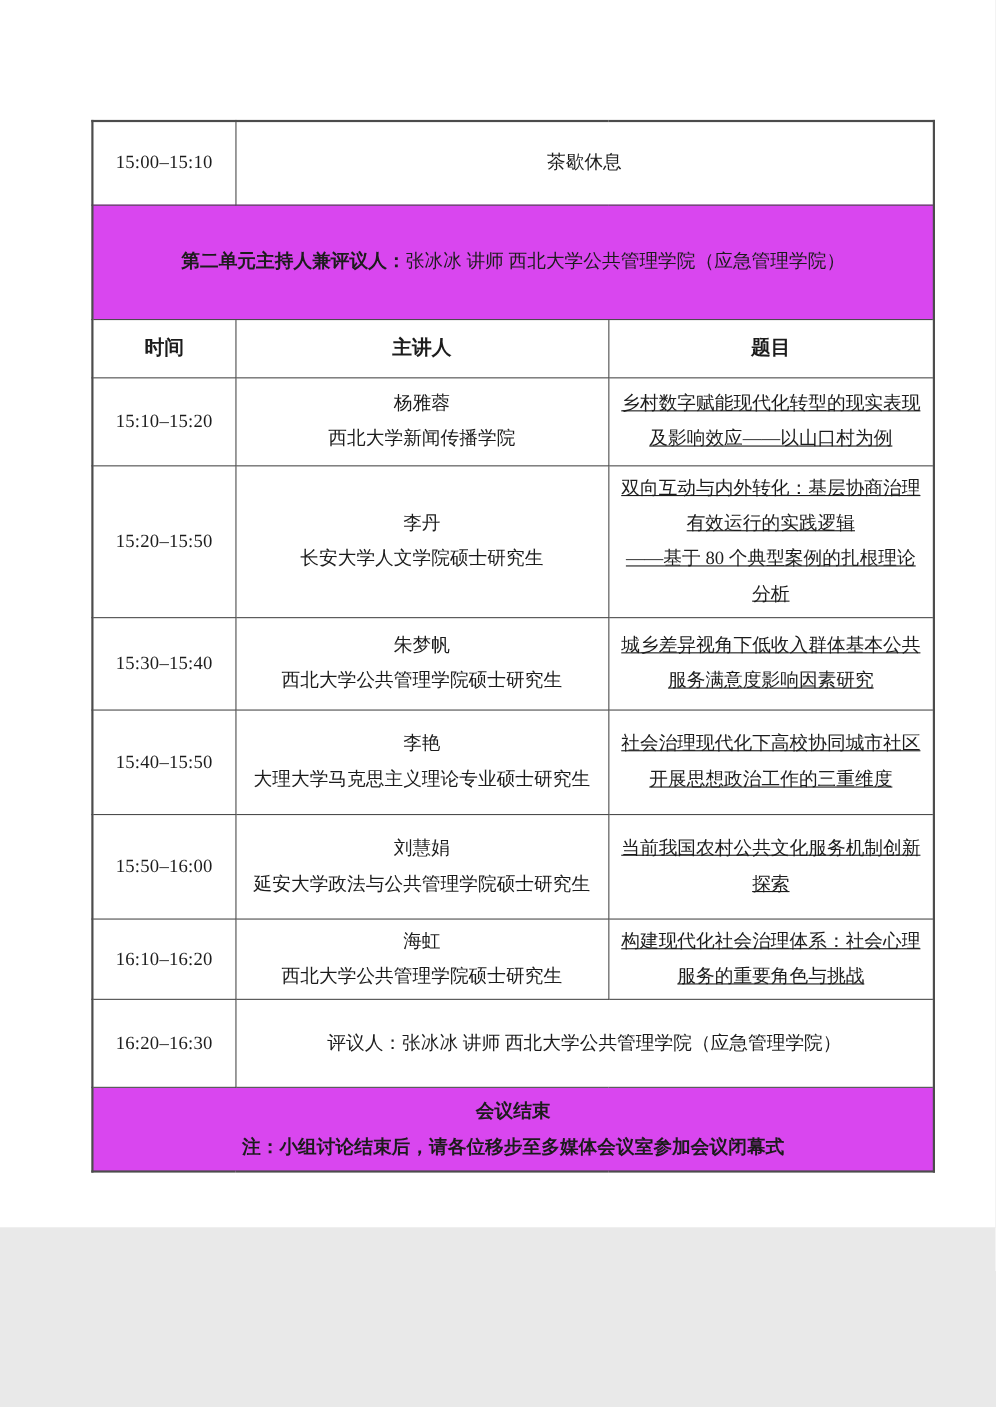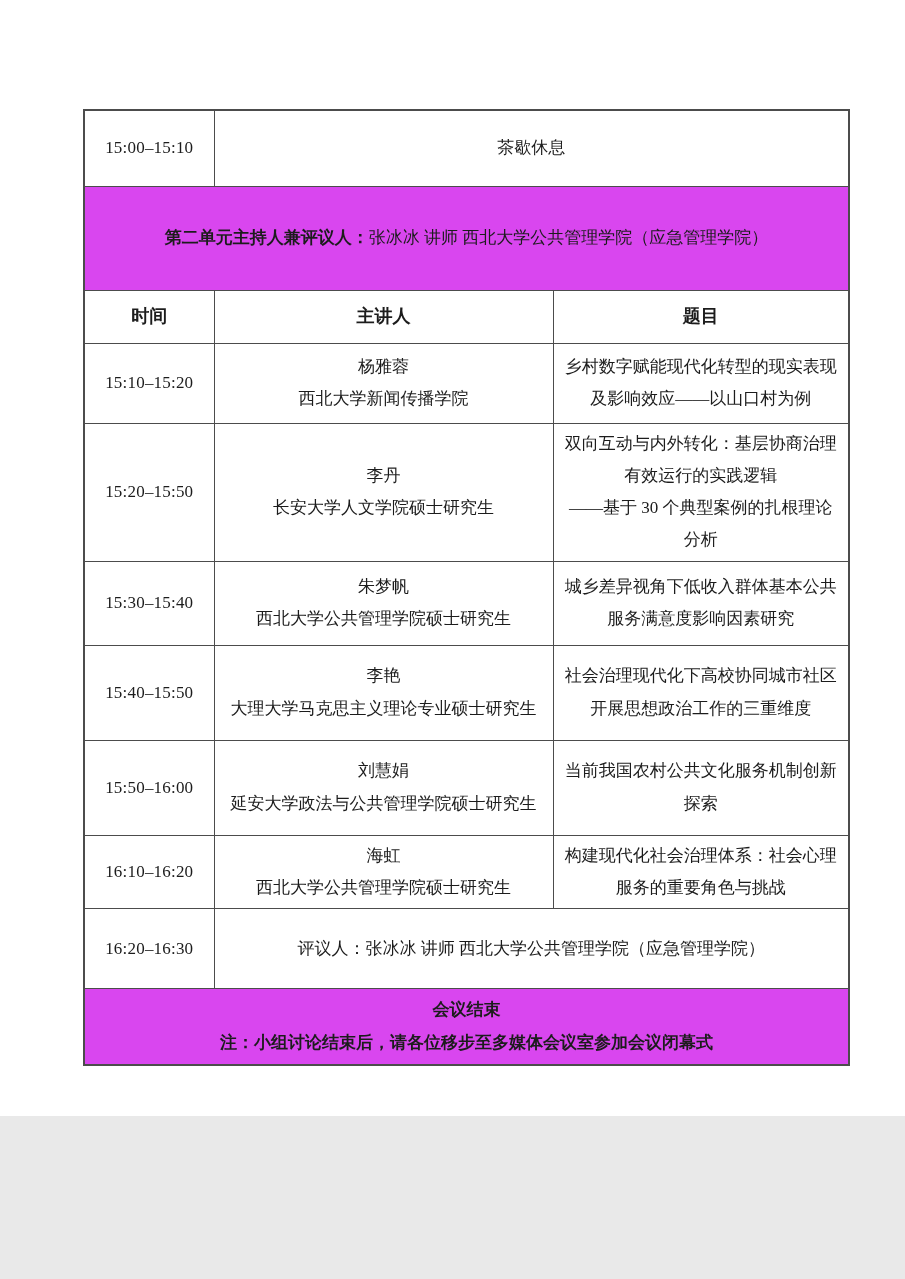--- a/index.html
+++ b/index.html
@@ -43,21 +43,21 @@
 
   .banner-cell {
     background: #d946ef;
     font-size: 18px;
   }
   .banner-bold { font-weight: bold; }
 
   .time-cell { font-size: 17px; letter-spacing: 0.2px; white-space: nowrap; }
 
   .speaker-cell { padding: 4px 30px; margin-left: 42px; }
-  .topic-cell   { white-space: pre-line; padding: 4px 12px; }
+  .topic-cell   { white-space: pre-line; padding: 4px 12px; text-decoration: underline; }
 
   .page-number {
     position: absolute;
     left: 0; right: 0;
     top: 1168px;
     text-align: center;
     font-size: 15px;
     color: #000000;
     letter-spacing: 1px;
   }
@@ -101,21 +101,21 @@
         <td class="topic-cell">乡村数字赋能现代化转型的现实表现及影响效应——以山口村为例</td>
       </tr>
 
       <tr style="height:120px" class="data-row">
         <td class="time-cell">15:20–15:50</td>
         <td class="speaker-cell">
           <div>李丹</div>
           <div>长安大学人文学院硕士研究生</div>
         </td>
         <td class="topic-cell">双向互动与内外转化：基层协商治理有效运行的实践逻辑
-——基于 30 个典型案例的扎根理论分析</td>
+——基于 80 个典型案例的扎根理论分析</td>
       </tr>
 
       <tr style="height:84px" class="data-row">
         <td class="time-cell">15:30–15:40</td>
         <td class="speaker-cell">
           <div>朱梦帆</div>
           <div>西北大学公共管理学院硕士研究生</div>
         </td>
         <td class="topic-cell">城乡差异视角下低收入群体基本公共服务满意度影响因素研究</td>
       </tr>

